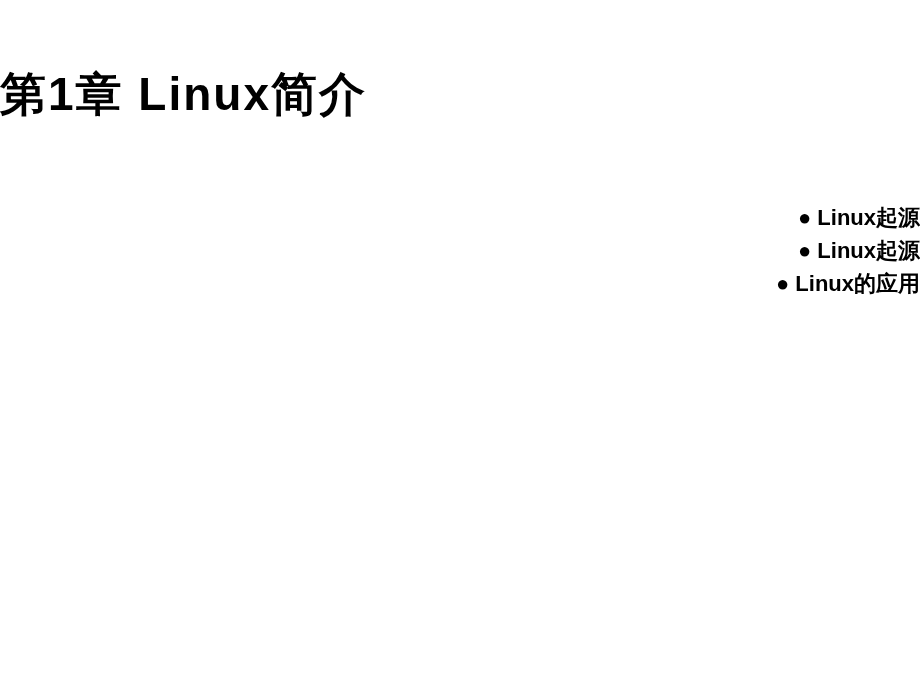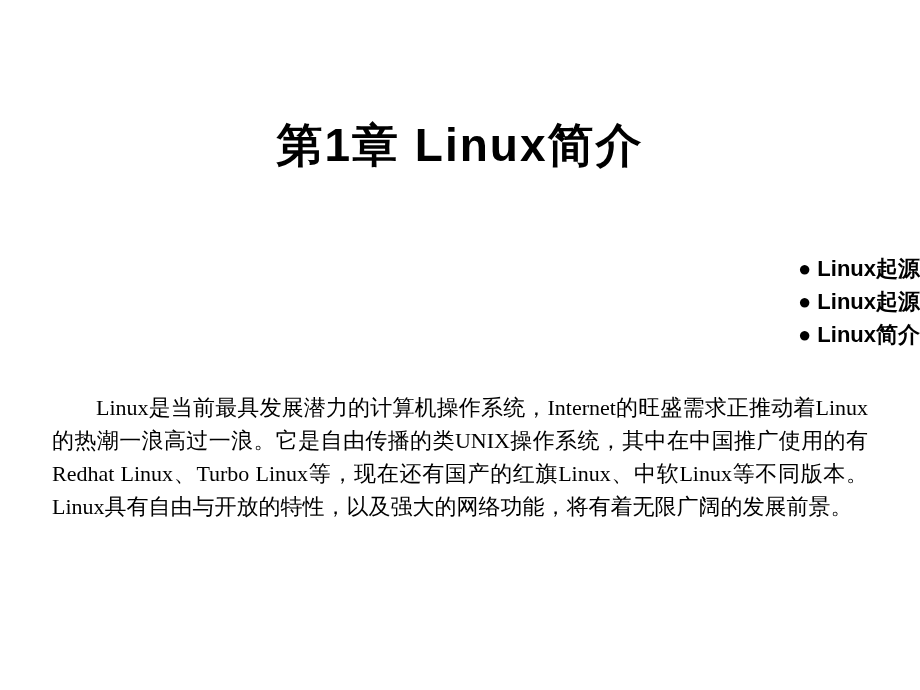--- a/index.html
+++ b/index.html
@@ -17,22 +17,22 @@
       overflow: hidden;
     }
     .slide {
       width: 100%;
       height: 100%;
       padding: 0;
     }
     .title {
       font-size: 46px;
       font-weight: bold;
-      text-align: center;
-      margin-top: 115px;
+      text-align: left;
+      margin-top: 64px;
       font-family: "SimHei", "黑体", sans-serif;
       letter-spacing: 2px;
     }
     .bullet-list {
       margin-top: 75px;
       margin-left: 130px;
       list-style: none;
     }
     .bullet-item {
       font-size: 22px;
@@ -60,17 +60,16 @@
   </style>
 </head>
 <body>
 
 <div class="slide">
   <h1 class="title">第1章 Linux简介</h1>
 
   <ul class="bullet-list">
     <li class="bullet-item">Linux起源</li>
     <li class="bullet-item">Linux起源</li>
-    <li class="bullet-item">Linux简介</li>
+    <li class="bullet-item">Linux的应用</li>
   </ul>
 
-  <p class="body-text"><span class="indent"></span><span>Linux是当前最具发展潜力的计算机操作系统，Internet的旺盛需求正推动着Linux的热潮一浪高过一浪。它是自由传播的类UNIX操作系统，其中在中国推广使用的有Redhat Linux、Turbo Linux等，现在还有国产的红旗Linux、中软Linux等不同版本。Linux具有自由与开放的特性，以及强大的网络功能，将有着无限广阔的发展前景。</span></p>
 </div>
 
 </body></html>

